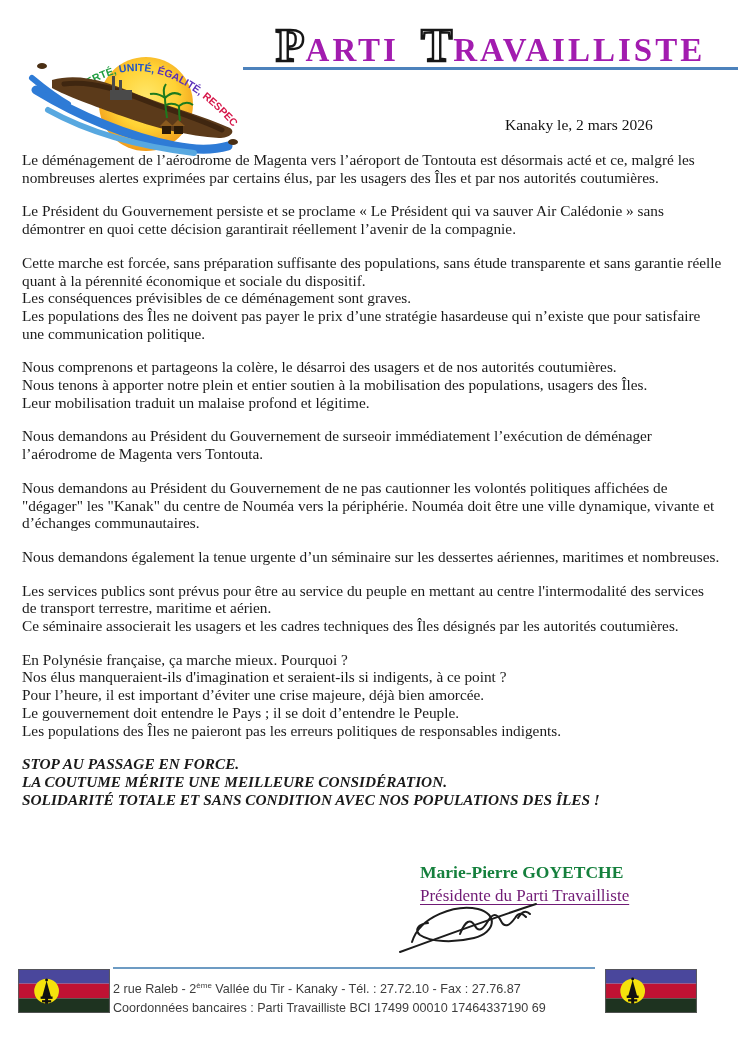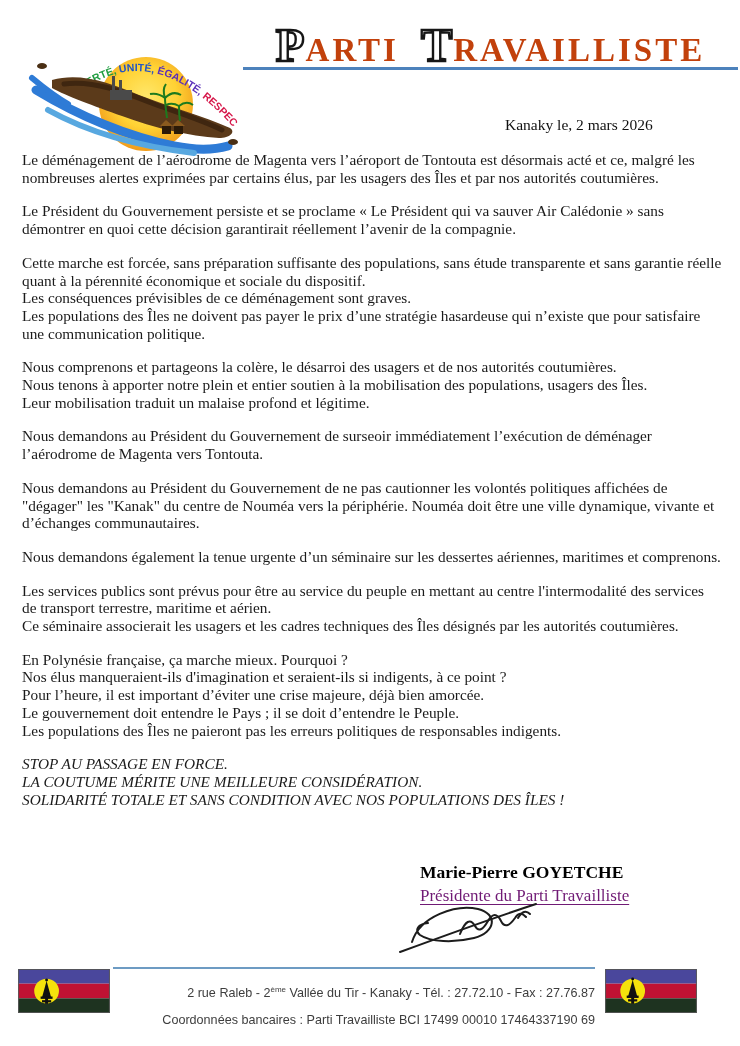--- a/index.html
+++ b/index.html
@@ -25,56 +25,56 @@
   }
   .title-initial {
     font-family:"Liberation Serif", serif;
     font-weight:bold; font-size:47px; line-height:1;
     color:#ffffff; -webkit-text-stroke:2.4px #161616;
     letter-spacing:1px;
   }
   .title-rest {
     font-family:"Liberation Serif", serif;
     font-weight:bold; font-size:33px; line-height:1;
-    color:#c2410c; letter-spacing:3px;margin-top:12px;
+    color:#a21caf; letter-spacing:3px;margin-top:12px;
   }
   .title-space { display:inline-block; width:22px; }
   .date-line {
     position:absolute; left:505px; top:116px;
     font-size:15.5px; color:#111;text-align:center;
   }
 
   
   .body-text {
     position:absolute; left:22px; top:151px; width:700px;
     font-size:15.3px; line-height:17.7px;
   }
   .body-text p { white-space:pre-line; margin:0 0 16px 0; }
   .slogans {
     white-space:pre-line;
-    font-weight:normal; font-style:italic;
+    font-weight:bold; font-style:italic;
     font-size:15.3px; line-height:17.7px;
     margin-top:0;
   }
 
   
   .signature-block { position:absolute; left:420px; top:862px; }
-  .signature-name { font-weight:bold; font-size:17.5px; color:#000000; }
+  .signature-name { font-weight:bold; font-size:17.5px; color:#15803d; }
   .signature-role {
     font-size:17px; color:#701a75; margin-top:3px;
     text-decoration:underline; text-underline-offset:3px;
   }
   .signature-scribble { position:absolute; left:398px; top:896px; width:185px; height:62px; }
 
   
   .footer-line { position:absolute; left:113px; top:967px; width:482px; height:2px; background:#6d9bc3; }
   .footer-text {
     position:absolute; left:113px; top:976px; width:482px;
-    text-align:right; font-family:"Liberation Sans", sans-serif;
-    font-size:12.6px; line-height:27px; color:#3d3d3d;
+    text-align:left; font-family:"Liberation Sans", sans-serif;
+    font-size:12.6px; line-height:19px; color:#3d3d3d;
   }
   .footer-text sup { font-size:8px; vertical-align:super; }
   .flag { position:absolute; top:969px; width:92px; height:44px; }
   .flag-left { left:18px; }
   .flag-right { left:605px; }
 </style>
 </head>
 <body>
 
 <div class="page">
@@ -147,21 +147,21 @@
     <p>Le déménagement de l’aérodrome de Magenta vers l’aéroport de Tontouta est désormais acté et ce, malgré les nombreuses alertes exprimées par certains élus, par les usagers des Îles et par nos autorités coutumières.</p>
     <p>Le Président du Gouvernement persiste et se proclame « Le Président qui va sauver Air Calédonie » sans démontrer en quoi cette décision garantirait réellement l’avenir de la compagnie.</p>
       <p>Cette marche est forcée, sans préparation suffisante des populations, sans étude transparente et sans garantie réelle quant à la pérennité économique et sociale du dispositif.
 Les conséquences prévisibles de ce déménagement sont graves.
 Les populations des Îles ne doivent pas payer le prix d’une stratégie hasardeuse qui n’existe que pour satisfaire une communication politique.</p>
       <p>Nous comprenons et partageons la colère, le désarroi des usagers et de nos autorités coutumières.
 Nous tenons à apporter notre plein et entier soutien à la mobilisation des populations, usagers des Îles.
 Leur mobilisation traduit un malaise profond et légitime.</p>
       <p>Nous demandons au Président du Gouvernement de surseoir immédiatement l’exécution de déménager l’aérodrome de Magenta vers Tontouta.</p>
       <p>Nous demandons au Président du Gouvernement de ne pas cautionner les volontés politiques affichées de "dégager" les "Kanak" du centre de Nouméa vers la périphérie. Nouméa doit être une ville dynamique, vivante et d’échanges communautaires.</p>
-      <p>Nous demandons également la tenue urgente d’un séminaire sur les dessertes aériennes, maritimes et comprenons.</p>
+      <p>Nous demandons également la tenue urgente d’un séminaire sur les dessertes aériennes, maritimes et nombreuses.</p>
       <p>Les services publics sont prévus pour être au service du peuple en mettant au centre l'intermodalité des services de transport terrestre, maritime et aérien.
 Ce séminaire associerait les usagers et les cadres techniques des Îles désignés par les autorités coutumières.</p>
       <p>En Polynésie française, ça marche mieux. Pourquoi ?
 Nos élus manqueraient-ils d'imagination et seraient-ils si indigents, à ce point ?
 Pour l’heure, il est important d’éviter une crise majeure, déjà bien amorcée.
 Le gouvernement doit entendre le Pays ; il se doit d’entendre le Peuple.
 Les populations des Îles ne paieront pas les erreurs politiques de responsables indigents.</p>
       <div class="slogans">STOP AU PASSAGE EN FORCE.
 LA COUTUME MÉRITE UNE MEILLEURE CONSIDÉRATION.
 SOLIDARITÉ TOTALE ET SANS CONDITION AVEC NOS POPULATIONS DES ÎLES !</div>

